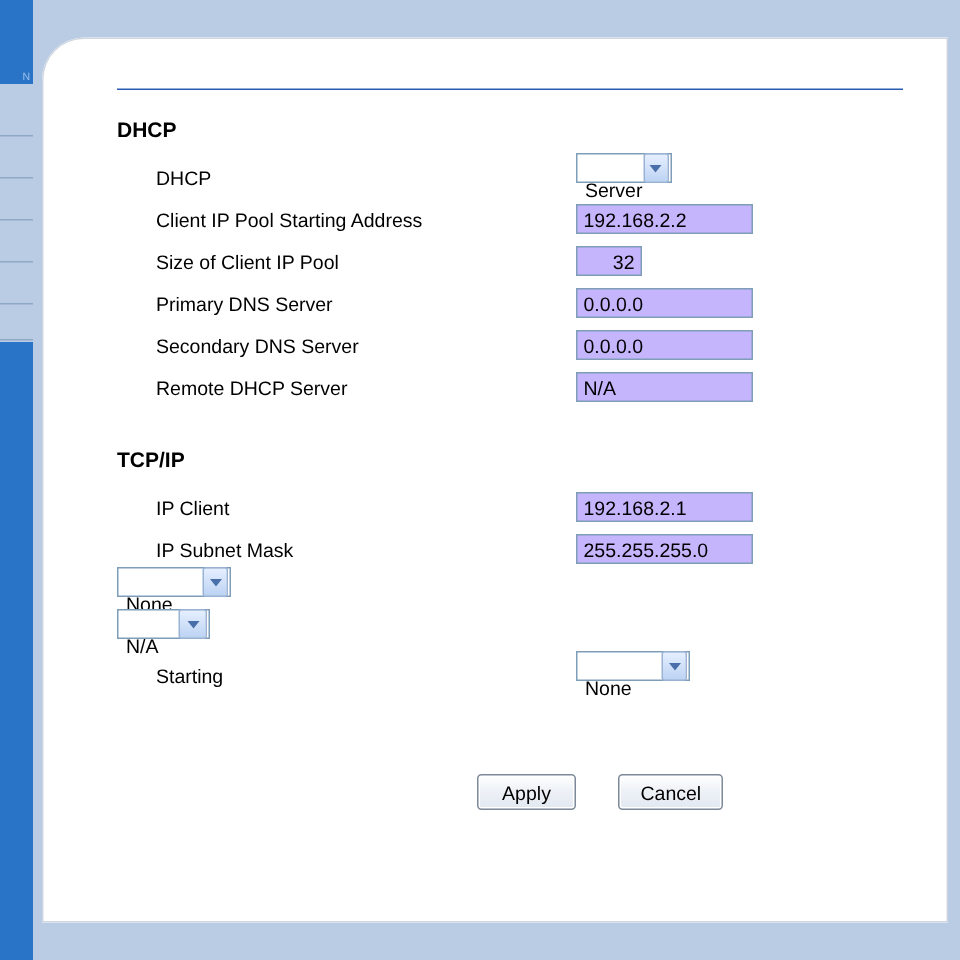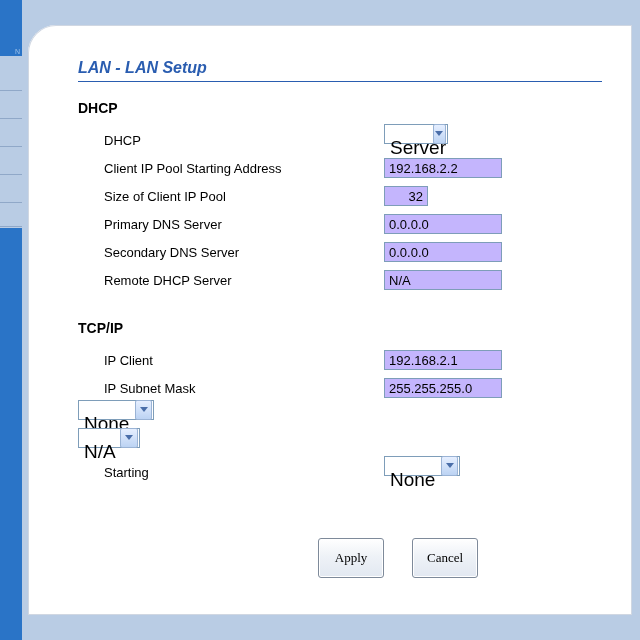--- a/index.html
+++ b/index.html
@@ -112,21 +112,21 @@
     display: inline-flex;
     align-items: center;
     border: 1px solid #7e9db9;
     height: 20px;
     background: #fff;
     box-sizing: border-box;
     cursor: pointer;
   }
   .select .sel-text {
     padding: 0 5px;
-    font-size: 19px;
+    font-size: 13px;
     min-width: 0;
     margin-top: 28px;
   }
   .select .sel-btn {
     width: 17px;
     height: 18px;
     margin: 0 1px 0 0;
     background: linear-gradient(#e6efff, #bcd3f3);
     border: 1px solid #9ab3d5;
     border-radius: 2px;
@@ -141,49 +141,47 @@
     border-top: 5px solid #4a6ea9;
   }
   .spacer { height: 18px; }
   .button-row {
     display: flex;
     gap: 28px;
     margin: 52px 0 0 240px;
   }
   .btn {
     min-width: 66px;
-    height: 40px;
+    height: 24px;
     padding: 0 14px;
     font-size: 13px;
     border: 1px solid #7e8a9a;
     border-radius: 3px;
     background: linear-gradient(#ffffff, #eef2f7 45%, #e2e8f1);
     box-shadow: inset 0 0 0 1px #fff;
     cursor: pointer;
-    font-family: Liberation Serif, serif;
   }
 </style>
 </head>
 <body>
 
 <div class="stage">
   <div class="sidebar">
     <div class="side-blue-box">N</div>
     <div class="side-lines" style="top:90px"></div>
     <div class="side-lines" style="top:118px"></div>
     <div class="side-lines" style="top:146px"></div>
     <div class="side-lines" style="top:174px"></div>
     <div class="side-lines" style="top:202px"></div>
     <div class="side-lines" style="top:226px"></div>
     <div class="side-blue-bottom"></div>
   </div>
 
   <div class="panel">
     <div class="content">
-      <div class="page-title">LAN - LAN Setup</div>
       <hr class="rule">
 
       <div class="section-title">DHCP</div>
 
       <div class="row">
         <div class="lbl">DHCP</div>
         <div class="ctl">
           <div class="select w64">
             <span class="sel-text">Server</span>
             <span class="sel-btn">

